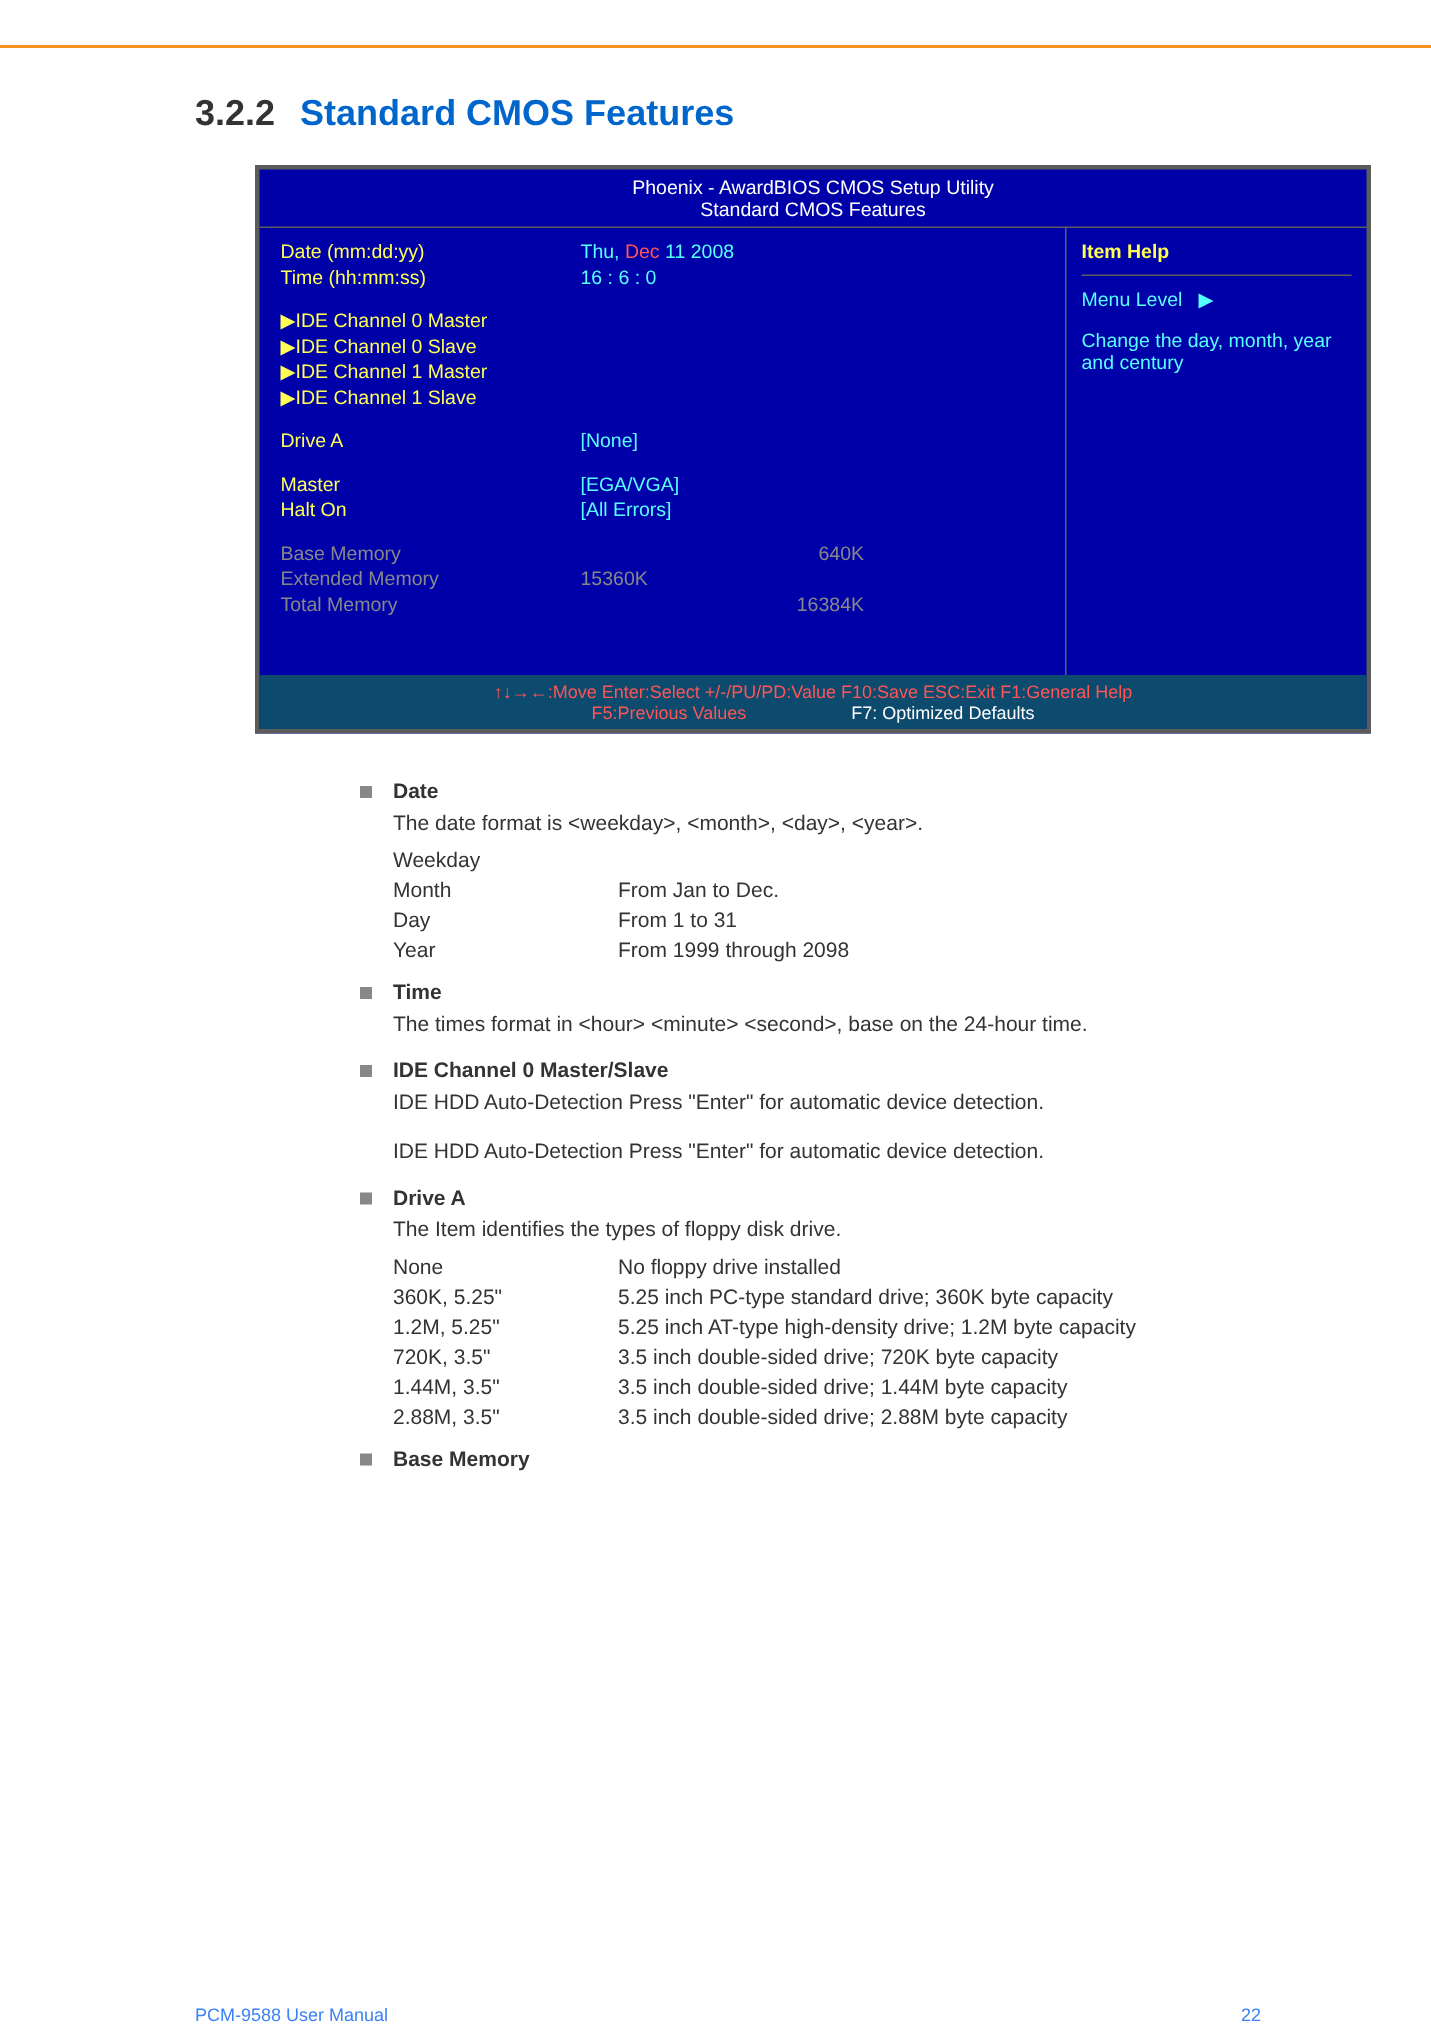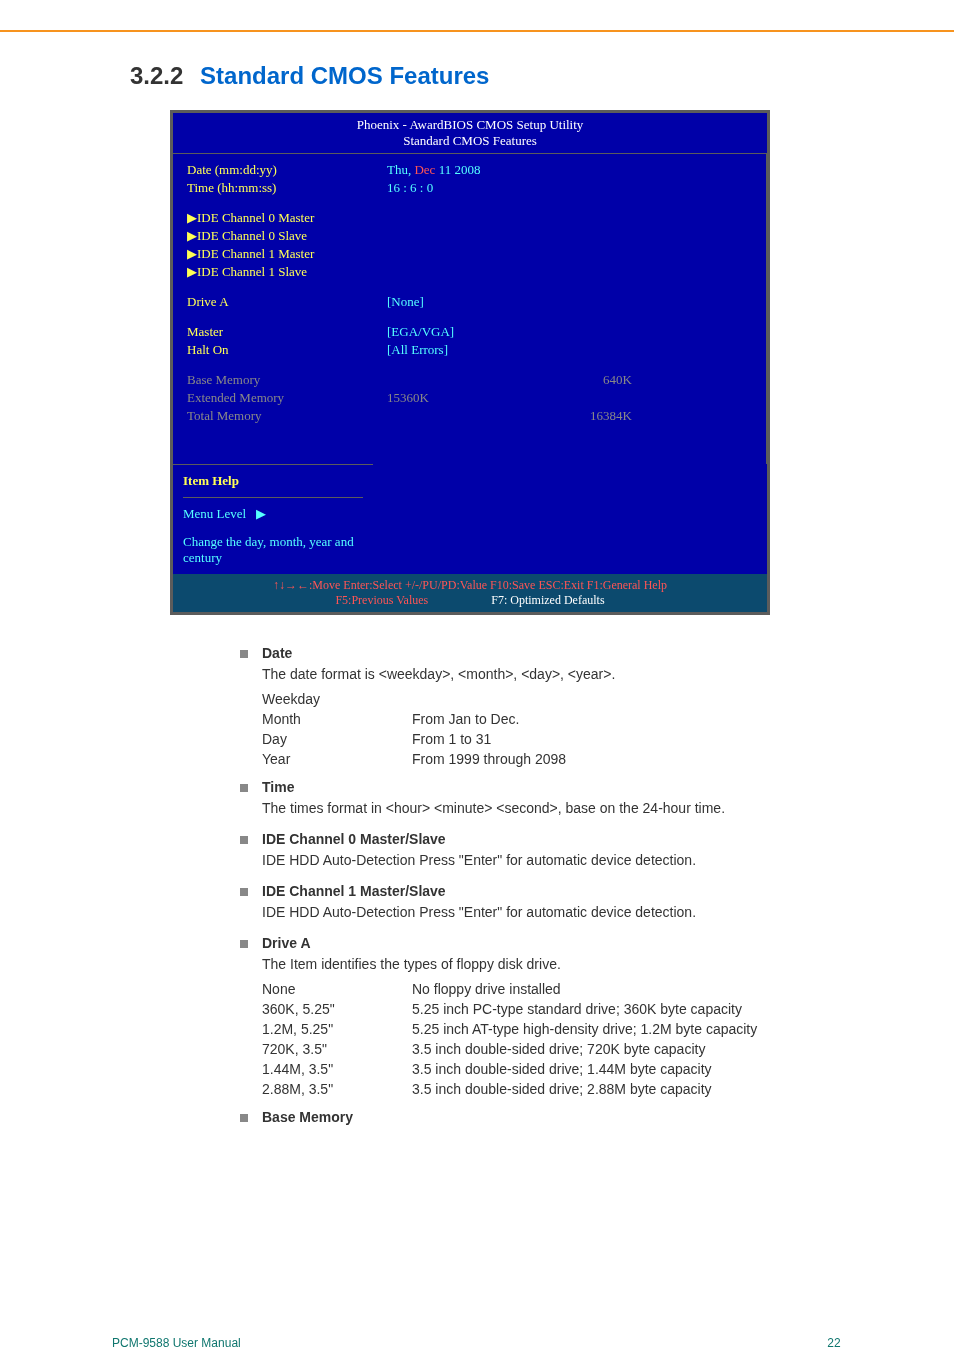--- a/index.html
+++ b/index.html
@@ -3,23 +3,23 @@
 <meta charset="utf-8">
 <style>
 * { margin: 0; padding: 0; box-sizing: border-box; }
 body { font-family: Arial, sans-serif; font-size: 14px; color: #333; background: #fff; }
 .page { width: 954px; min-height: 1350px; margin: 0 auto; background: #fff; position: relative; }
 .top-rule { border-top: 2px solid #f7931e; margin: 30px 0 0 0; }
 .content { padding: 30px 70px 0 130px; }
 .section-heading { font-size: 24px; font-weight: bold; margin-bottom: 20px; }
 .section-heading .num { color: #333; margin-right: 10px; }
 .section-heading .title { color: #0066cc; }
-.bios-shot { width: 600px; margin: 0 auto 30px 40px; background: #0000a8; color: #fff; font-family: Liberation Serif, serif; font-size: 13px; border: 3px solid #5c5c5c; }
+.bios-shot { width: 744px; margin: 0 auto 30px 40px; background: #0000a8; color: #fff; font-family: Liberation Sans, sans-serif; font-size: 13px; border: 3px solid #5c5c5c; }
 .bios-header { text-align: center; color: #fff; padding: 4px 0; }
-.bios-body { display: flex; flex-direction: column; }
+.bios-body { display: flex; }
 .bios-left { flex: 1; padding: 8px 14px; border-top: 1px solid #5c5c5c; border-right: 1px solid #5c5c5c; }
 .bios-right { width: 200px; padding: 8px 10px; border-top: 1px solid #5c5c5c; }
 .bios-row { display: flex; margin-bottom: 2px; }
 .bios-label { width: 200px; }
 .bios-value { flex: 1; }
 .yellow { color: #ffff55; }
 .cyan { color: #55ffff; }
 .white { color: #ffffff; }
 .red { color: #ff5555; }
 .gray { color: #888; }
@@ -29,21 +29,21 @@
 .item { margin: 0 0 12px 110px; }
 .item-row { display: flex; align-items: flex-start; margin-bottom: 3px; }
 .bullet { width: 8px; height: 8px; background: #888; margin: 5px 14px 0 0; flex-shrink: 0; }
 .item-title { font-weight: bold; font-size: 14px; }
 .item-text { margin-left: 22px; font-size: 14px; line-height: 1.5; }
 .item-text.justify { text-align: justify; }
 .kv-table { margin-left: 22px; margin-top: 6px; }
 .kv-row { display: flex; margin-bottom: 4px; font-size: 14px; }
 .kv-key { width: 150px; }
 .kv-val { flex: 1; }
-.footer { position: absolute; bottom: 30px; left: 112px; right: 70px; font-size: 12px; color: #0f766e; display: flex; }
+.footer { position: absolute; bottom: 30px; left: 130px; right: 70px; font-size: 12px; color: #3b82f6; display: flex; }
 .footer .left { flex: 1; }
 .footer .center { text-align: center; flex: 0 0 100px; }
 </style>
 </head>
 <body>
 
 <div class="page">
   <div class="top-rule"></div>
   <div class="content">
     <div class="section-heading">
@@ -153,24 +153,20 @@
           <div class="item-text">The times format in &lt;hour&gt; &lt;minute&gt; &lt;second&gt;, base on the 24-hour time.</div>
         </div>
         <div class="item">
           <div class="item-row">
             <div class="bullet"></div>
             <div class="item-title">IDE Channel 0 Master/Slave</div>
           </div>
           <div class="item-text">IDE HDD Auto-Detection Press "Enter" for automatic device detection.</div>
         </div>
         <div class="item">
-          <div class="item-row">
-            <div class="bullet"></div>
-            <div class="item-title">IDE Channel 1 Master/Slave</div>
-          </div>
           <div class="item-text">IDE HDD Auto-Detection Press "Enter" for automatic device detection.</div>
         </div>
         <div class="item">
           <div class="item-row">
             <div class="bullet"></div>
             <div class="item-title">Drive A</div>
           </div>
           <div class="item-text">The Item identifies the types of floppy disk drive.</div>
           <div class="kv-table">
             <div class="kv-row">

